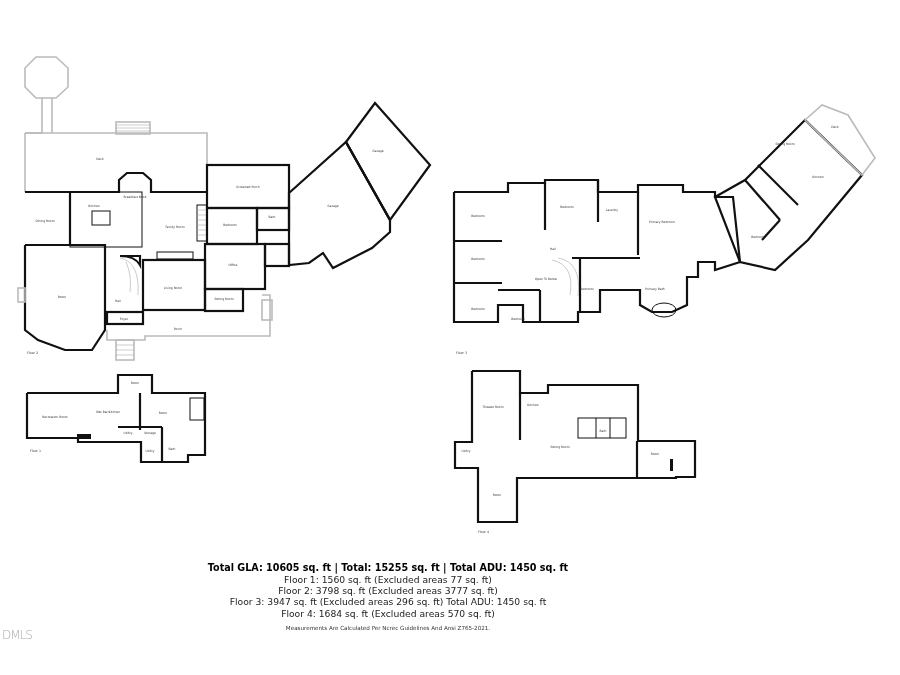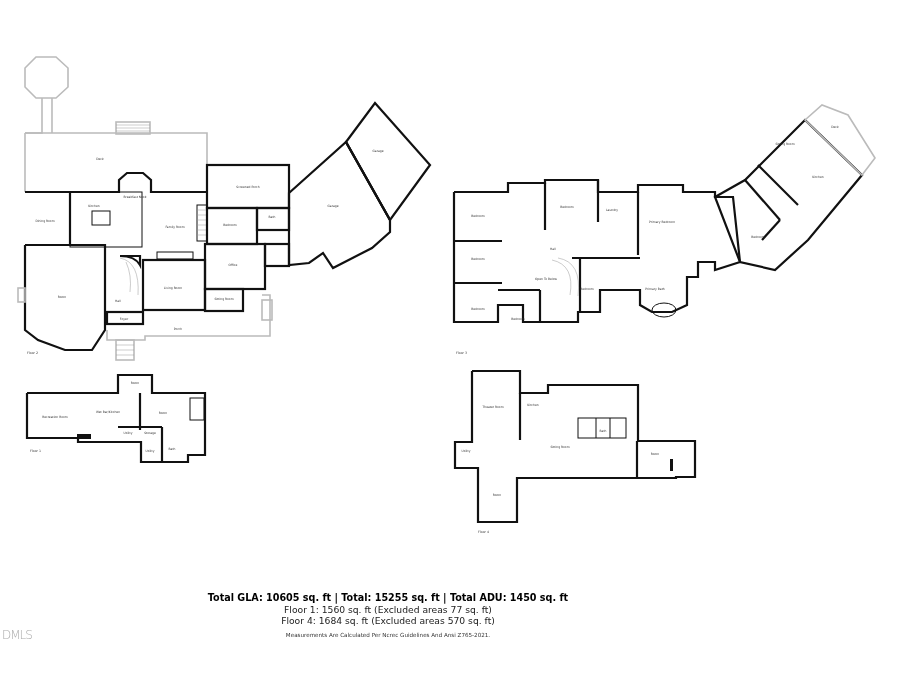--- a/index.html
+++ b/index.html
@@ -4,21 +4,21 @@
   <style>
     html, body { margin:0; padding:0; background:#ffffff; }
     body { width:900px; height:675px; position:relative; overflow:hidden; font-family:"DejaVu Sans", sans-serif; color:#111; }
     #plans { position:absolute; left:0; top:0; width:900px; height:675px; }
     .wall { stroke:#111; stroke-width:2.2; fill:none; stroke-linejoin:miter; }
     .wall-thin { stroke:#111; stroke-width:1; fill:none; }
     .ext { stroke:#bbb; stroke-width:1.6; fill:none; }
     .room-label { font-size:3px; fill:#333; text-anchor:middle; }
     .floor-label { font-size:3.2px; fill:#333; }
     .stair { stroke:#999; stroke-width:0.5; fill:none; }
-    .summary { position:absolute; left:0; top:592px; width:776px; text-align:center; }
+    .summary { position:absolute; left:0; top:562px; width:776px; text-align:center; }
     .summary .total { font-weight:bold; font-size:9.6px; line-height:12px; color:#000; }
     .summary .floor-line { font-size:9.2px; line-height:11.2px; color:#222; }
     .summary .note { font-size:5.6px; color:#333; margin-top:6px; }
     .logo { position:absolute; left:2px; top:628px; font-size:12px; color:#aaa; letter-spacing:-1px; font-family:"DejaVu Sans", sans-serif; font-weight:200; }
   </style>
 </head>
 <body>
 
 <svg id="plans" viewBox="0 0 900 675" xmlns="http://www.w3.org/2000/svg">
 
@@ -176,17 +176,19 @@
     <text class="room-label" x="655" y="455">Room</text>
     <text class="room-label" x="497" y="496">Room</text>
     <rect x="670" y="459" width="3" height="12" fill="#111"></rect>
     <text class="floor-label" x="478" y="533">Floor 4</text>
   </g>
 </svg>
 
 <div class="summary">
   <div class="total">Total GLA: 10605 sq. ft | Total: 15255 sq. ft | Total ADU: 1450 sq. ft</div>
   <div class="floor-line">Floor 1: 1560 sq. ft (Excluded areas 77 sq. ft)</div>
+  <div class="floor-line">Floor 2: 3798 sq. ft (Excluded areas 3777 sq. ft)</div>
+  <div class="floor-line">Floor 3: 3947 sq. ft (Excluded areas 296 sq. ft) Total ADU: 1450 sq. ft</div>
   <div class="floor-line">Floor 4: 1684 sq. ft (Excluded areas 570 sq. ft)</div>
   <div class="note">Measurements Are Calculated Per Ncrec Guidelines And Ansi Z765-2021.</div>
 </div>
 
 <div class="logo">DMLS</div>
 
 </body></html>

